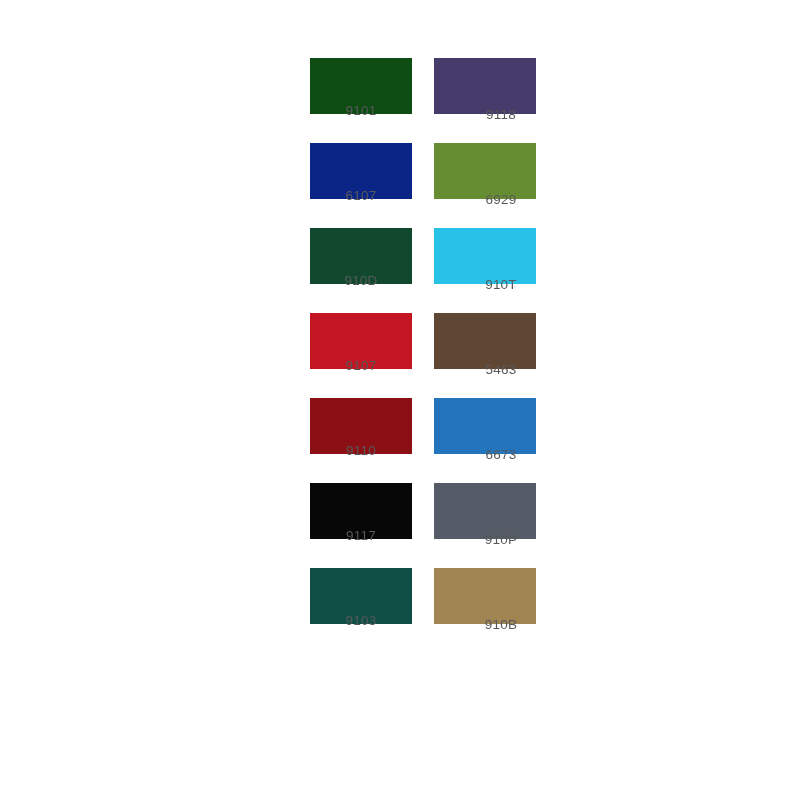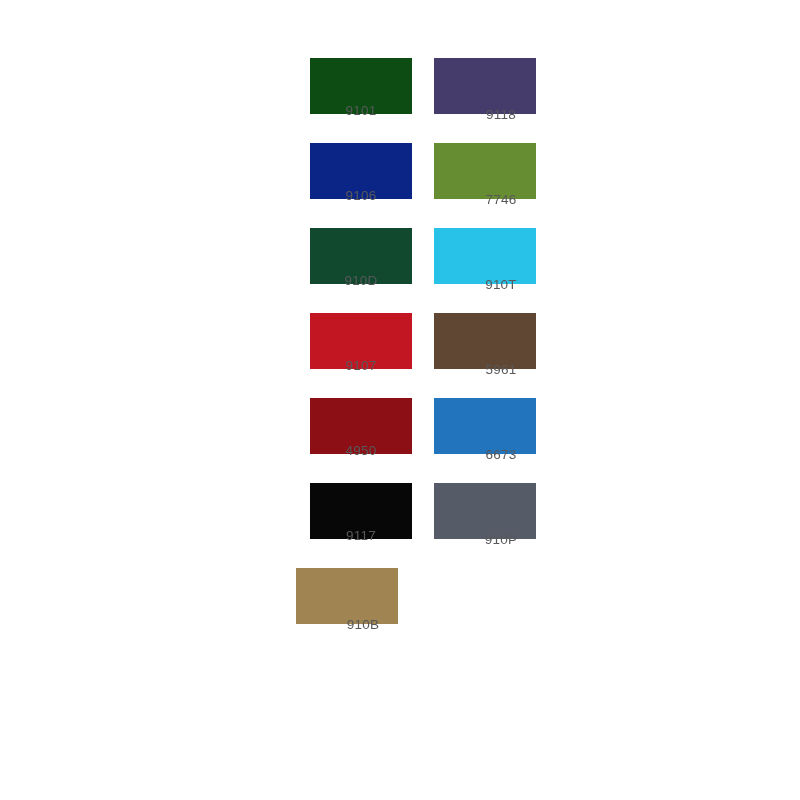--- a/index.html
+++ b/index.html
@@ -78,56 +78,60 @@
       <div class="swatch-cell col-left">
         <div class="swatch-chip" style="background: rgb(13, 77, 19);"></div>
         <div class="swatch-label">9101</div>
       </div>
       <div class="swatch-cell col-right">
         <div class="swatch-chip" style="background: rgb(70, 60, 107);"></div>
         <div class="swatch-label">9118</div>
       </div>
       <div class="swatch-cell col-left">
         <div class="swatch-chip" style="background: rgb(10, 37, 133);"></div>
-        <div class="swatch-label">9106</div>
+        <div class="swatch-label">6107</div>
       </div>
       <div class="swatch-cell col-right">
         <div class="swatch-chip" style="background: rgb(103, 141, 51);"></div>
-        <div class="swatch-label">7746</div>
+        <div class="swatch-label">6929</div>
       </div>
       <div class="swatch-cell col-left">
         <div class="swatch-chip" style="background: rgb(17, 73, 47);"></div>
         <div class="swatch-label">910D</div>
       </div>
       <div class="swatch-cell col-right">
         <div class="swatch-chip" style="background: rgb(40, 193, 232);"></div>
         <div class="swatch-label">910T</div>
       </div>
       <div class="swatch-cell col-left">
         <div class="swatch-chip" style="background: rgb(194, 22, 34);"></div>
         <div class="swatch-label">9107</div>
       </div>
       <div class="swatch-cell col-right">
         <div class="swatch-chip" style="background: rgb(96, 71, 51);"></div>
-        <div class="swatch-label">5961</div>
+        <div class="swatch-label">5463</div>
       </div>
       <div class="swatch-cell col-left">
         <div class="swatch-chip" style="background: rgb(139, 15, 20);"></div>
-        <div class="swatch-label">4950</div>
+        <div class="swatch-label">9110</div>
       </div>
       <div class="swatch-cell col-right">
         <div class="swatch-chip" style="background: rgb(34, 116, 189);"></div>
         <div class="swatch-label">6673</div>
       </div>
       <div class="swatch-cell col-left">
         <div class="swatch-chip" style="background: rgb(7, 7, 7);"></div>
         <div class="swatch-label">9117</div>
       </div>
       <div class="swatch-cell col-right">
         <div class="swatch-chip" style="background: rgb(86, 92, 103);"></div>
         <div class="swatch-label">910P</div>
       </div>
+      <div class="swatch-cell col-left">
+        <div class="swatch-chip" style="background: rgb(15, 79, 70);"></div>
+        <div class="swatch-label">9103</div>
+      </div>
       <div class="swatch-cell col-right">
         <div class="swatch-chip" style="background: rgb(160, 133, 82);"></div>
         <div class="swatch-label">910B</div>
       </div>
     </div>
 </div>
 
 </body></html>

